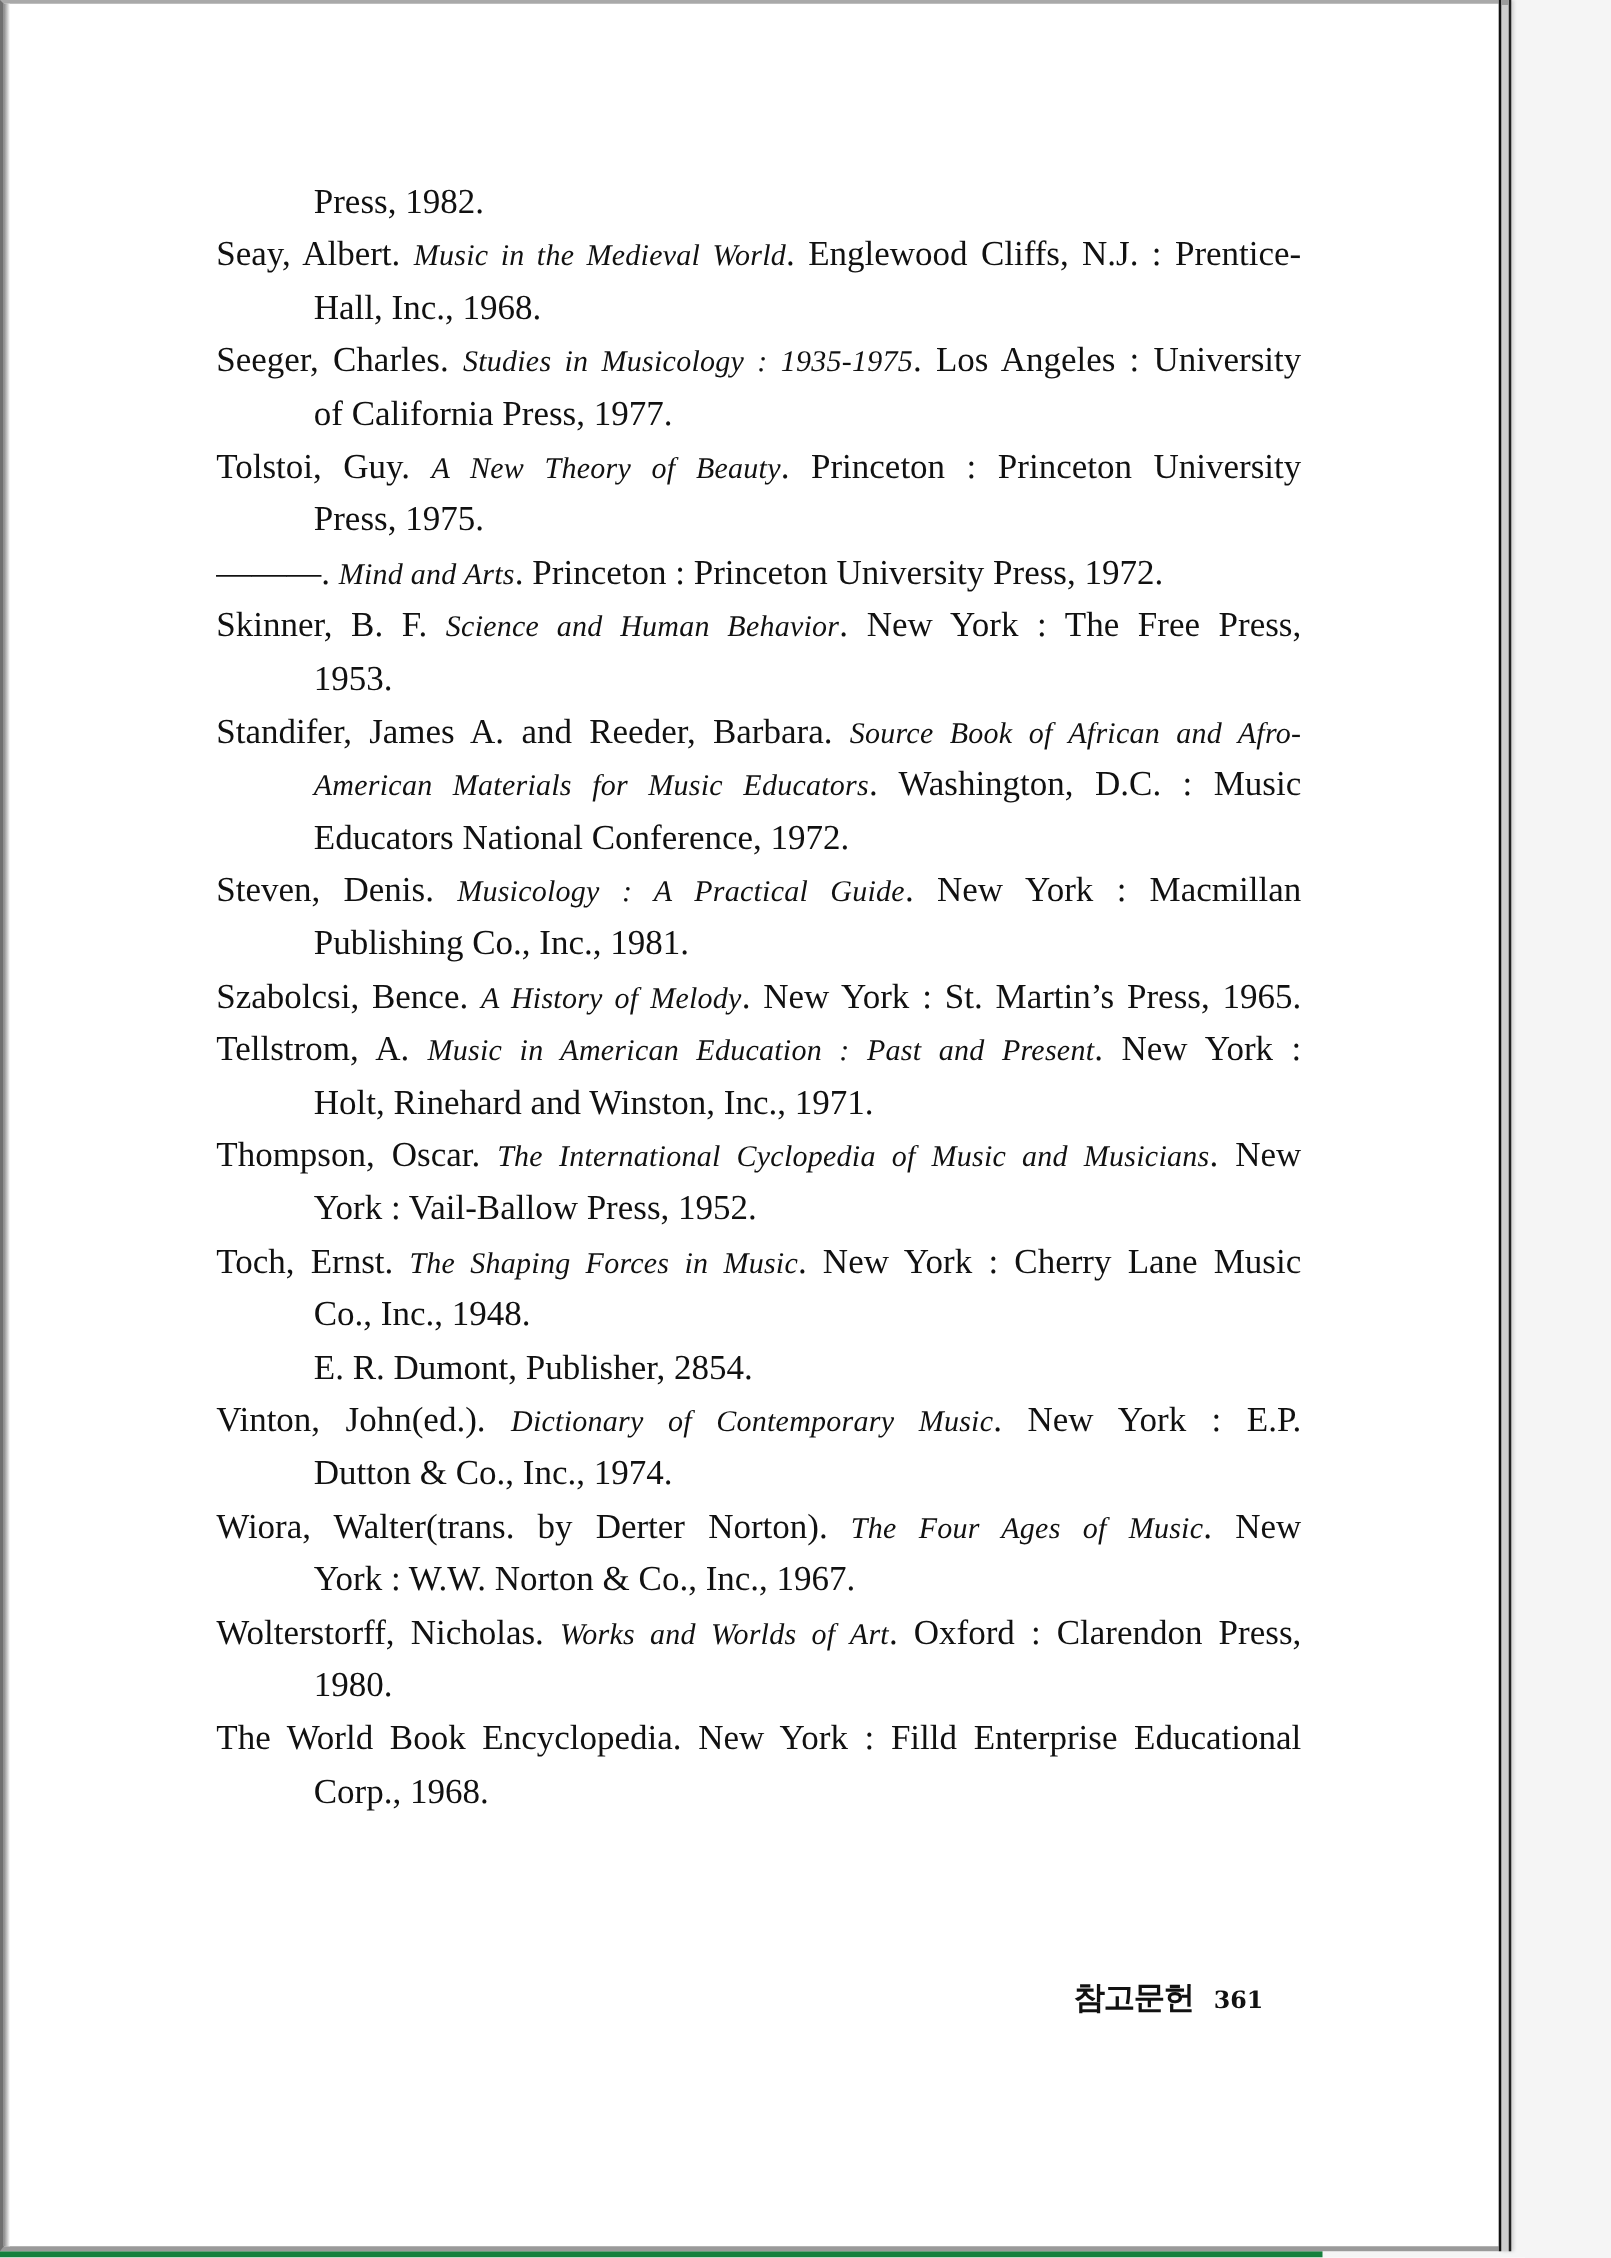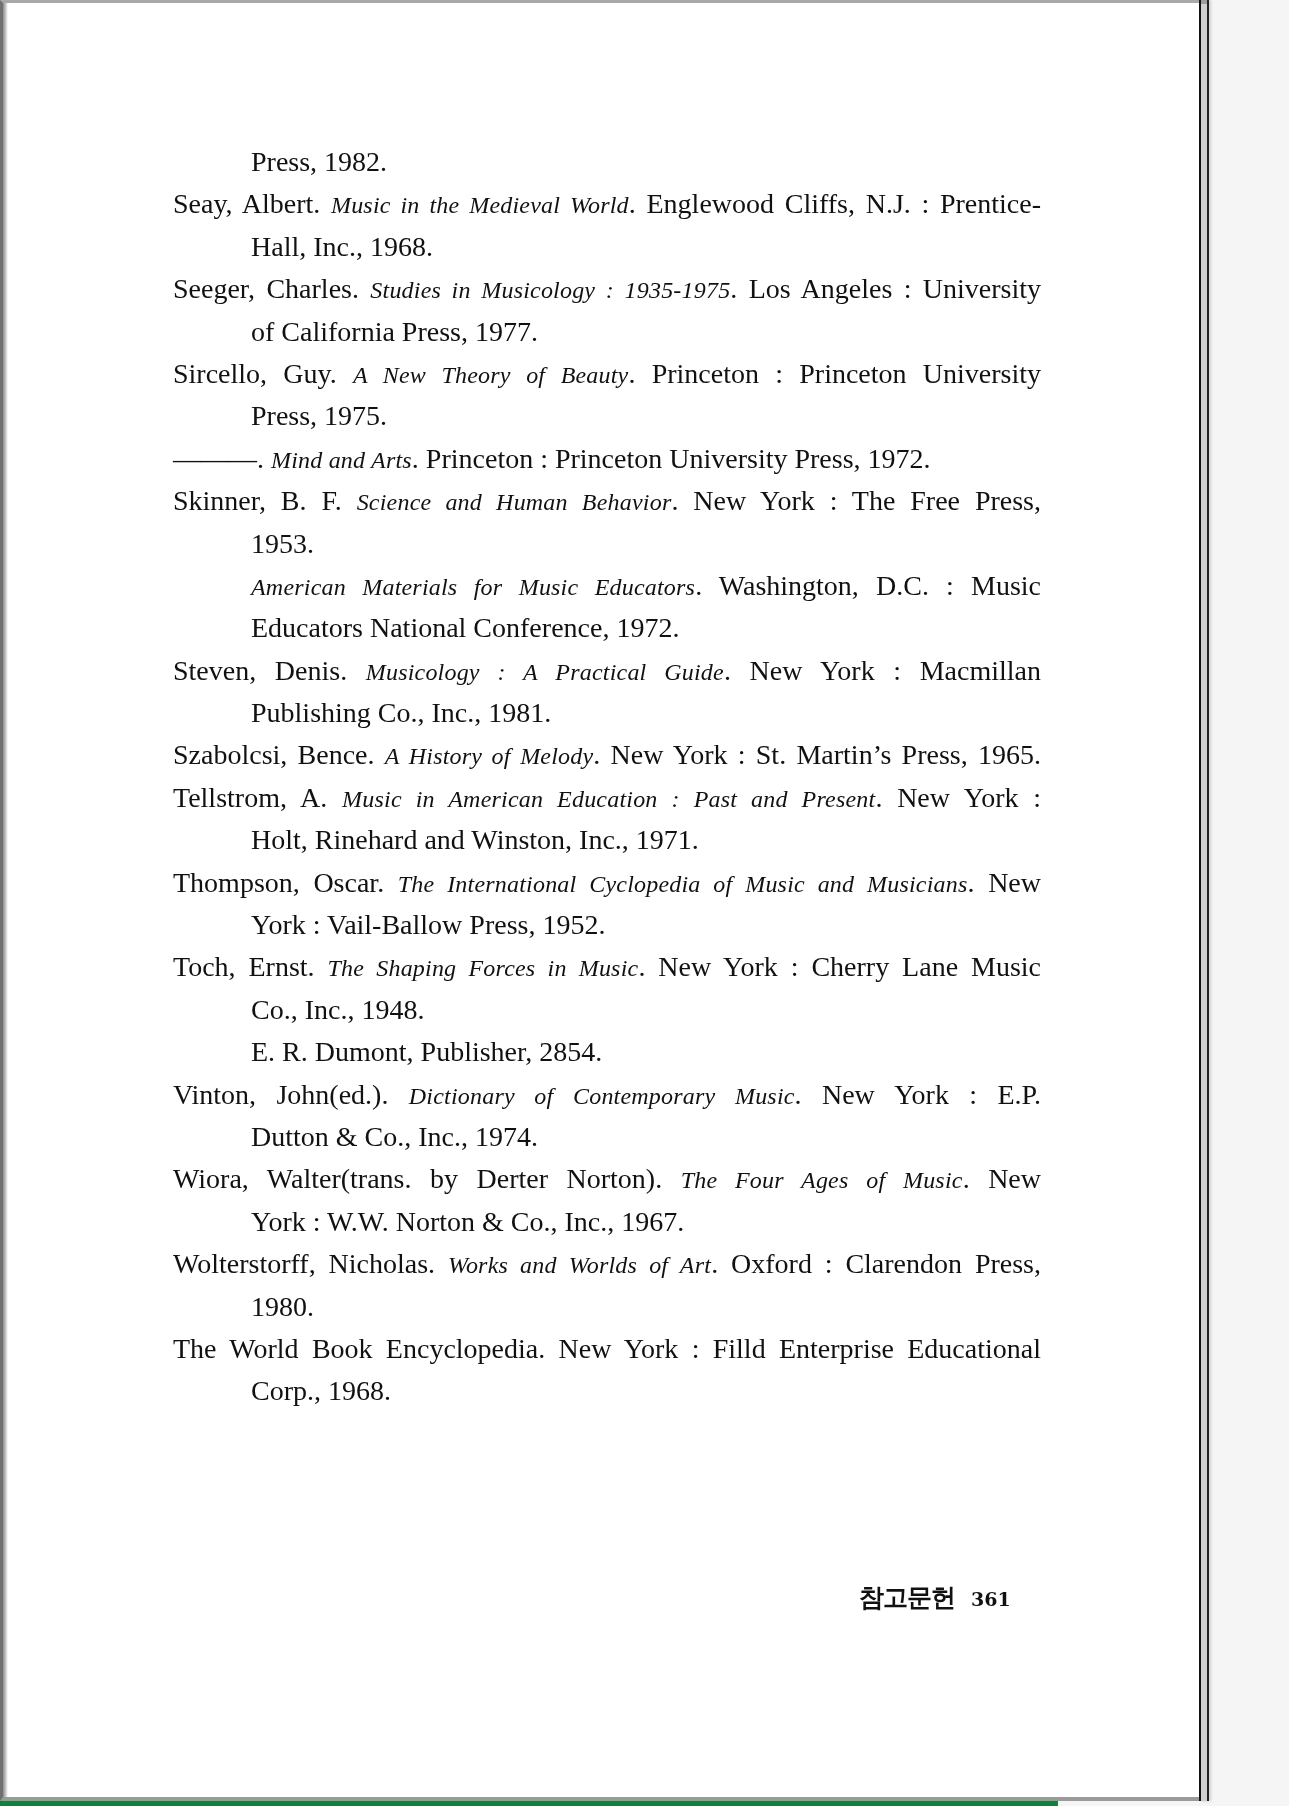--- a/index.html
+++ b/index.html
@@ -119,31 +119,32 @@
         </div>
         <div class="entry">
           <div class="line justify"><span class="seg-roman">Seay, Albert. </span><span class="seg-italic">Music in the Medieval World</span><span class="seg-roman">. Englewood Cliffs, N.J. : Prentice-</span></div>
           <div class="line indent"><span class="seg-roman">Hall, Inc., 1968.</span></div>
         </div>
         <div class="entry">
           <div class="line justify"><span class="seg-roman">Seeger, Charles. </span><span class="seg-italic">Studies in Musicology : 1935-1975</span><span class="seg-roman">. Los Angeles : University</span></div>
           <div class="line indent"><span class="seg-roman">of California Press, 1977.</span></div>
         </div>
         <div class="entry">
-          <div class="line justify"><span class="seg-roman">Sircello, Guy. </span><span class="seg-italic">A New Theory of Beauty</span><span class="seg-roman">. Princeton : Princeton University</span></div>
+          <div class="line justify"><span class="seg-roman">Tolstoi, Guy. </span><span class="seg-italic">A New Theory of Beauty</span><span class="seg-roman">. Princeton : Princeton University</span></div>
           <div class="line indent"><span class="seg-roman">Press, 1975.</span></div>
         </div>
         <div class="entry">
           <div class="line"><span class="seg-roman">———. </span><span class="seg-italic">Mind and Arts</span><span class="seg-roman">. Princeton : Princeton University Press, 1972.</span></div>
         </div>
         <div class="entry">
           <div class="line justify"><span class="seg-roman">Skinner, B. F. </span><span class="seg-italic">Science and Human Behavior</span><span class="seg-roman">. New York : The Free Press,</span></div>
           <div class="line indent"><span class="seg-roman">1953.</span></div>
         </div>
         <div class="entry">
+          <div class="line justify"><span class="seg-roman">Standifer, James A. and Reeder, Barbara. </span><span class="seg-italic">Source Book of African and Afro-</span></div>
           <div class="line justify indent"><span class="seg-italic">American Materials for Music Educators</span><span class="seg-roman">. Washington, D.C. : Music</span></div>
           <div class="line indent"><span class="seg-roman">Educators National Conference, 1972.</span></div>
         </div>
         <div class="entry">
           <div class="line justify"><span class="seg-roman">Steven, Denis. </span><span class="seg-italic">Musicology : A Practical Guide</span><span class="seg-roman">. New York : Macmillan</span></div>
           <div class="line indent"><span class="seg-roman">Publishing Co., Inc., 1981.</span></div>
         </div>
         <div class="entry">
           <div class="line justify"><span class="seg-roman">Szabolcsi, Bence. </span><span class="seg-italic">A History of Melody</span><span class="seg-roman">. New York : St. Martin’s Press, 1965.</span></div>
         </div>

